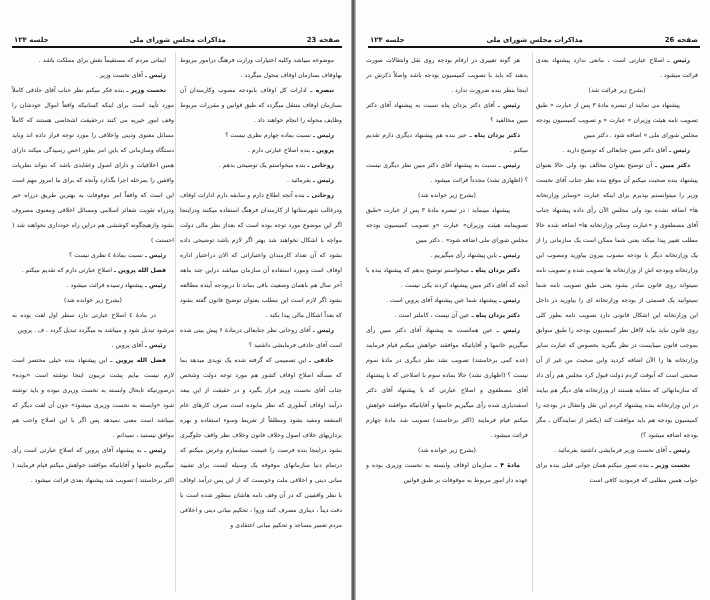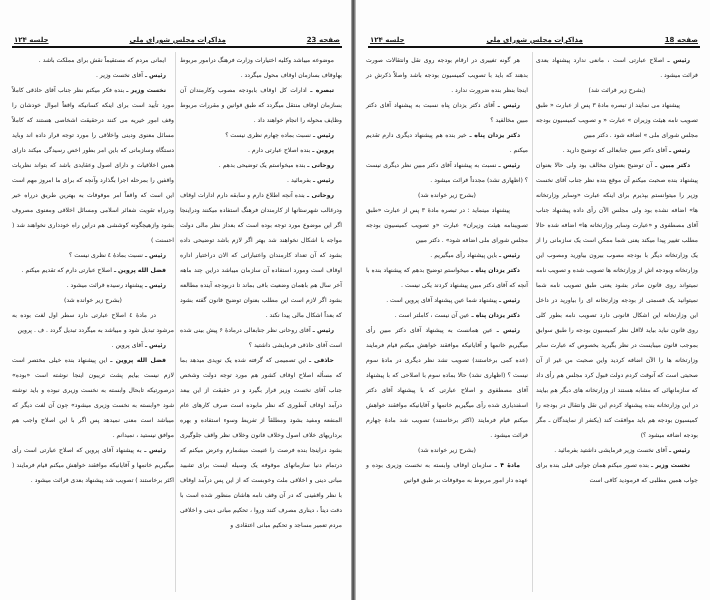--- a/index.html
+++ b/index.html
@@ -3,21 +3,21 @@
 <meta charset="utf-8">
 <style>
   html,body{margin:0;padding:0;background:#ffffff;}
   body{width:710px;height:600px;overflow:hidden;position:relative;font-family:"DejaVu Sans",sans-serif;color:#1a1a1a;}
   .spread{position:absolute;left:0;top:0;width:710px;height:600px;background:#fdfdfd;}
   .page{position:absolute;top:0;height:600px;}
   .page.left{left:0;width:352px;}
   .page.right{left:356px;width:354px;}
   .gutter{position:absolute;left:351px;top:0;width:5px;height:600px;background:linear-gradient(90deg,#bdbdbd,#444 40%,#666 60%,#cfcfcf);}
   .header{position:absolute;top:32px;left:14px;right:12px;height:12px;direction:rtl;display:flex;justify-content:space-between;align-items:flex-end;font-size:7px;font-weight:bold;}
-  .header span{white-space:nowrap;text-decoration:underline;}
+  .header span{white-space:nowrap;}
   .rule{position:absolute;top:46px;left:12px;right:10px;height:2px;background:#111;}
   .col{position:absolute;top:52px;width:162px;direction:rtl;text-align:justify;font-size:6.1px;line-height:15px;}
   .p{margin:0;text-indent:8px;}
   .p.center{text-align:center;text-indent:0;}
   .p.indent{text-indent:18px;}
   .spk{font-weight:bold;}
   .vrule{position:absolute;top:52px;width:1px;height:540px;background:#d8d8d8;}
 </style>
 </head>
 <body>
@@ -55,21 +55,21 @@
         <p class="p"><span class="spk">رئیس ـ</span> <span>آقای پروین .</span></p>
         <p class="p"><span class="spk">فضل الله پروین ـ</span> <span>این پیشنهاد بنده خیلی مختصر است لازم نیست بیایم پشت تریبون اینجا نوشته است «بوده» درصورتیکه تابحال وابسته به نخست وزیری نبوده و باید نوشته شود «وابسته به نخست وزیری میشود» چون آن لغت دیگر که میباشد است معنی نمیدهد پس اگر با این اصلاح واجب هم موافق نیستید ، نمیدانم .</span></p>
         <p class="p"><span class="spk">رئیس ـ</span> <span>به پیشنهاد آقای پروین که اصلاح عبارتی است رأی میگیریم خانمها و آقایانیکه موافقند خواهش میکنم قیام فرمایند ( اکثر برخاستند ) تصویب شد پیشنهاد بعدی قرائت میشود .</span></p>
       </div>
   </div>
 
   <div class="gutter"></div>
 
   <div class="page right">
     <div class="header">
-      <span>صفحه 18</span>
+      <span>صفحه 26</span>
       <span>مذاکرات مجلس شورای ملی</span>
       <span>جلسه ۱۲۴</span>
     </div>
     <div class="rule"></div>
     <div class="col" style="left:180px;">
         <p class="p"><span class="spk">رئیس ـ</span> <span>اصلاح عبارتی است ، مانعی ندارد پیشنهاد بعدی قرائت میشود .</span></p>
         <p class="p center"><span>(بشرح زیر قرائت شد)</span></p>
         <p class="p indent"><span>پیشنهاد می نمایند از تبصره مادهٔ ۳ پس از عبارت « طبق تصویب نامه هیئت وزیران » عبارت « و تصویب کمیسیون بودجه مجلس شورای ملی » اضافه شود . دکتر مبین</span></p>
         <p class="p"><span class="spk">رئیس ـ</span> <span>آقای دکتر مبین جنابعالی که توضیح دارید .</span></p>
         <p class="p"><span class="spk">دکتر مبین ـ</span> <span>آن توضیح بعنوان مخالف بود ولی حالا بعنوان پیشنهاد بنده صحبت میکنم آن موقع بنده نظر جناب آقای نخست وزیر را میتوانستم بپذیرم برای اینکه عبارت «وسایر وزارتخانه ها» اضافه نشده بود ولی مجلس الآن رأی داده پیشنهاد جناب آقای مصطفوی و «عبارت وسایر وزارتخانه ها» اضافه شده حالا مطلب تغییر پیدا میکند یعنی شما ممکن است یک سازمانی را از یک وزارتخانه دیگر با بودجه مصوب بیرون بیاورید ومصوب این وزارتخانه وبودجه اش از وزارتخانه ها تصویب شده و تصویب نامه نمیتواند روی قانون صادر بشود یعنی طبق تصویب نامه شما نمیتوانید یک قسمتی از بودجه وزارتخانه ای را بیاورید در داخل این وزارتخانه این اشکال قانونی دارد تصویب نامه بطور کلی روی قانون نباید بیاید لااقل نظر کمیسیون بودجه را طبق سوابق بموجب قانون میبایست در نظر بگیرید بخصوص که عبارت سایر وزارتخانه ها را الآن اضافه کردید واین صحبت من غیر از آن صحبتی است که آنوقت کردم دولت قبول کرد مجلس هم رأی داد که سازمانهائی که مشابه هستند از وزارتخانه های دیگر هم بیایند در این وزارتخانه بنده پیشنهاد کردم این نقل وانتقال در بودجه را کمیسیون بودجه هم باید موافقت کند (یکنفر از نمایندگان ـ مگر بودجه اضافه میشود ؟)</span></p>

